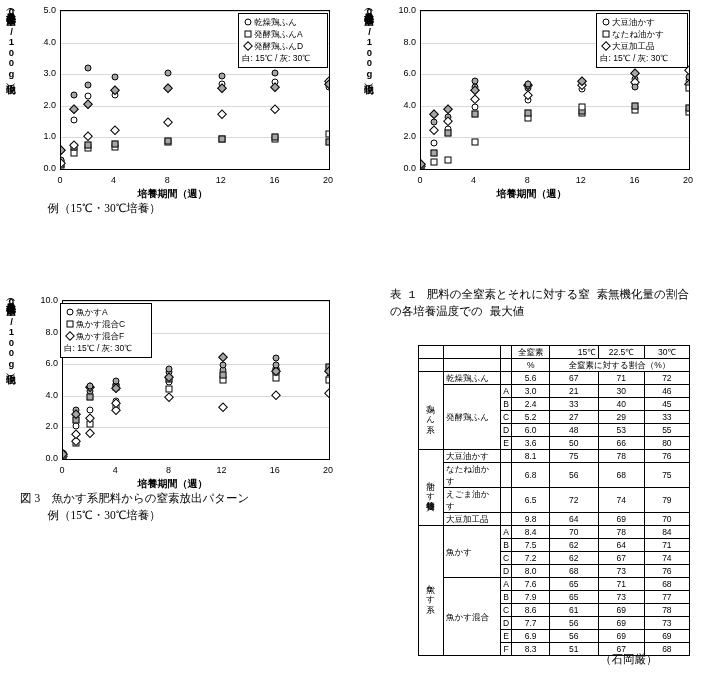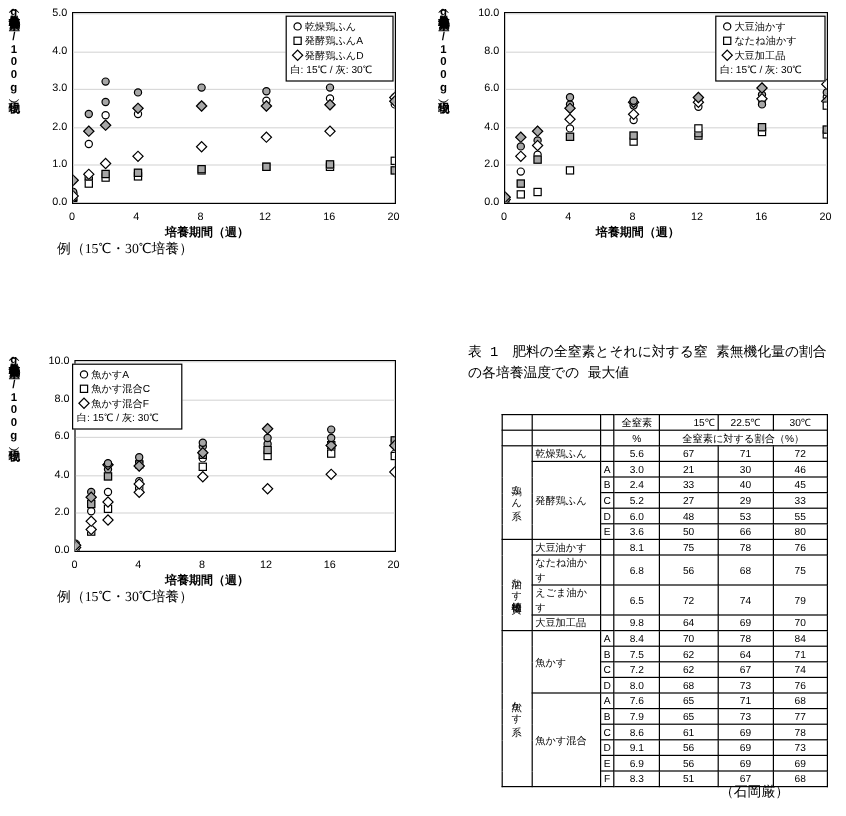--- a/index.html
+++ b/index.html
@@ -512,20 +512,21 @@
             <i class="diamond"></i>
           </span>
           <span>魚かす混合F</span>
         </div>
         <div class="legend-row">
           <span class="legend-note">白: 15℃ / 灰: 30℃</span>
         </div>
       </div>
   </div>
   <div class="caption" style="left:20px; top:200px; width:325px;">
+    <span>図 3　魚かす系肥料からの窒素放出パターン</span>
     <span class="ind">例（15℃・30℃培養）</span>
   </div>
 </div>
 
 <div class="table-title" style="left:390px; top:286px; width:300px;">
   <span>表 1　肥料の全窒素とそれに対する窒</span>
   <span class="ind">素無機化量の割合の各培養温度での</span>
   <span class="ind">最大値</span>
 </div>
 
@@ -672,21 +673,21 @@
       </tr>
       <tr>
         <td>C</td>
         <td>8.6</td>
         <td>61</td>
         <td>69</td>
         <td>78</td>
       </tr>
       <tr>
         <td>D</td>
-        <td>9.1</td>
+        <td>7.7</td>
         <td>56</td>
         <td>69</td>
         <td>73</td>
       </tr>
       <tr>
         <td>E</td>
         <td>6.9</td>
         <td>56</td>
         <td>69</td>
         <td>69</td>

